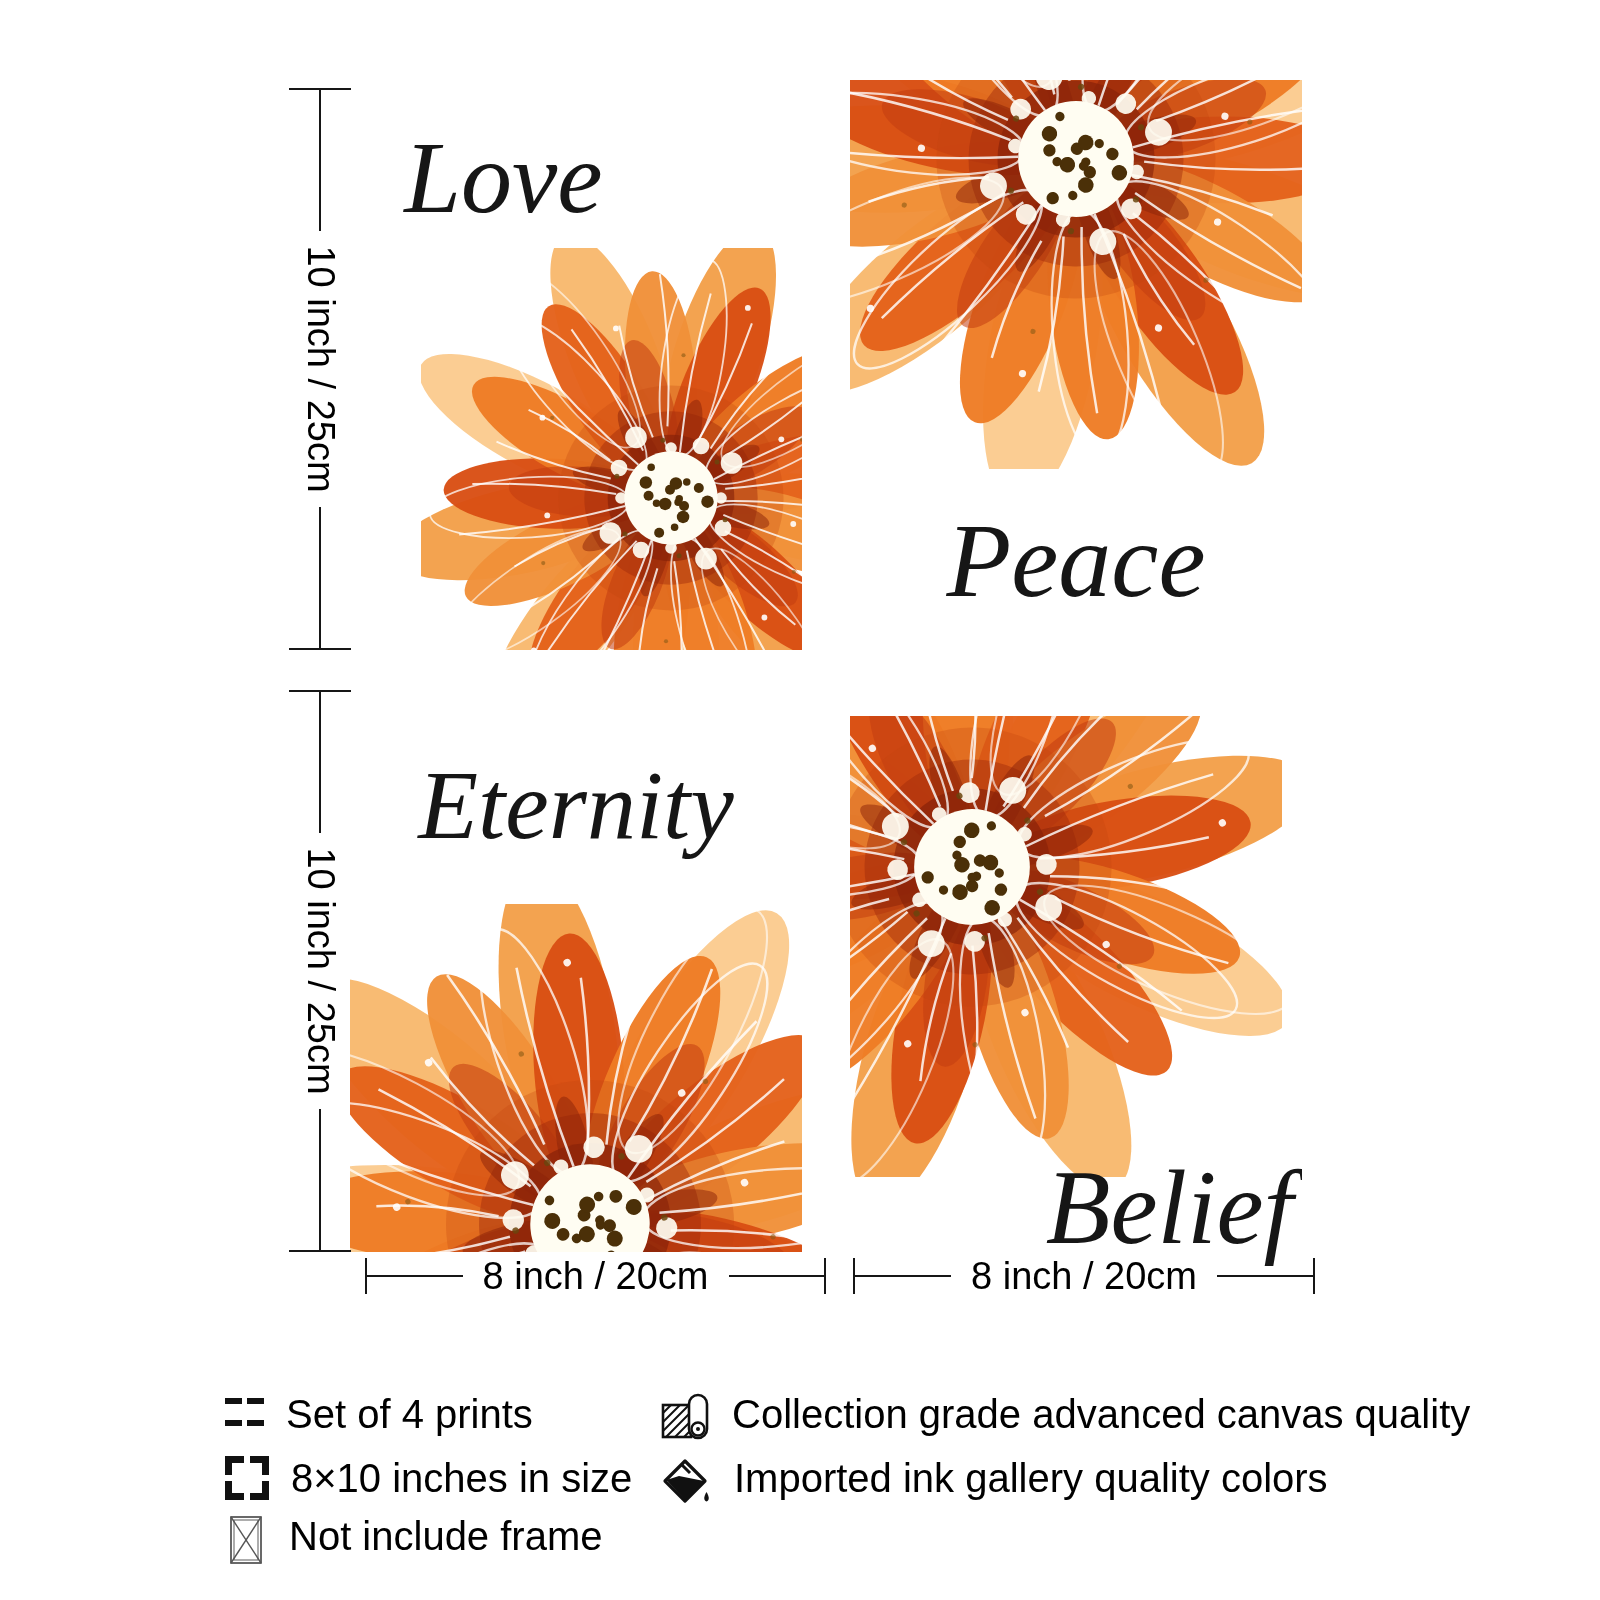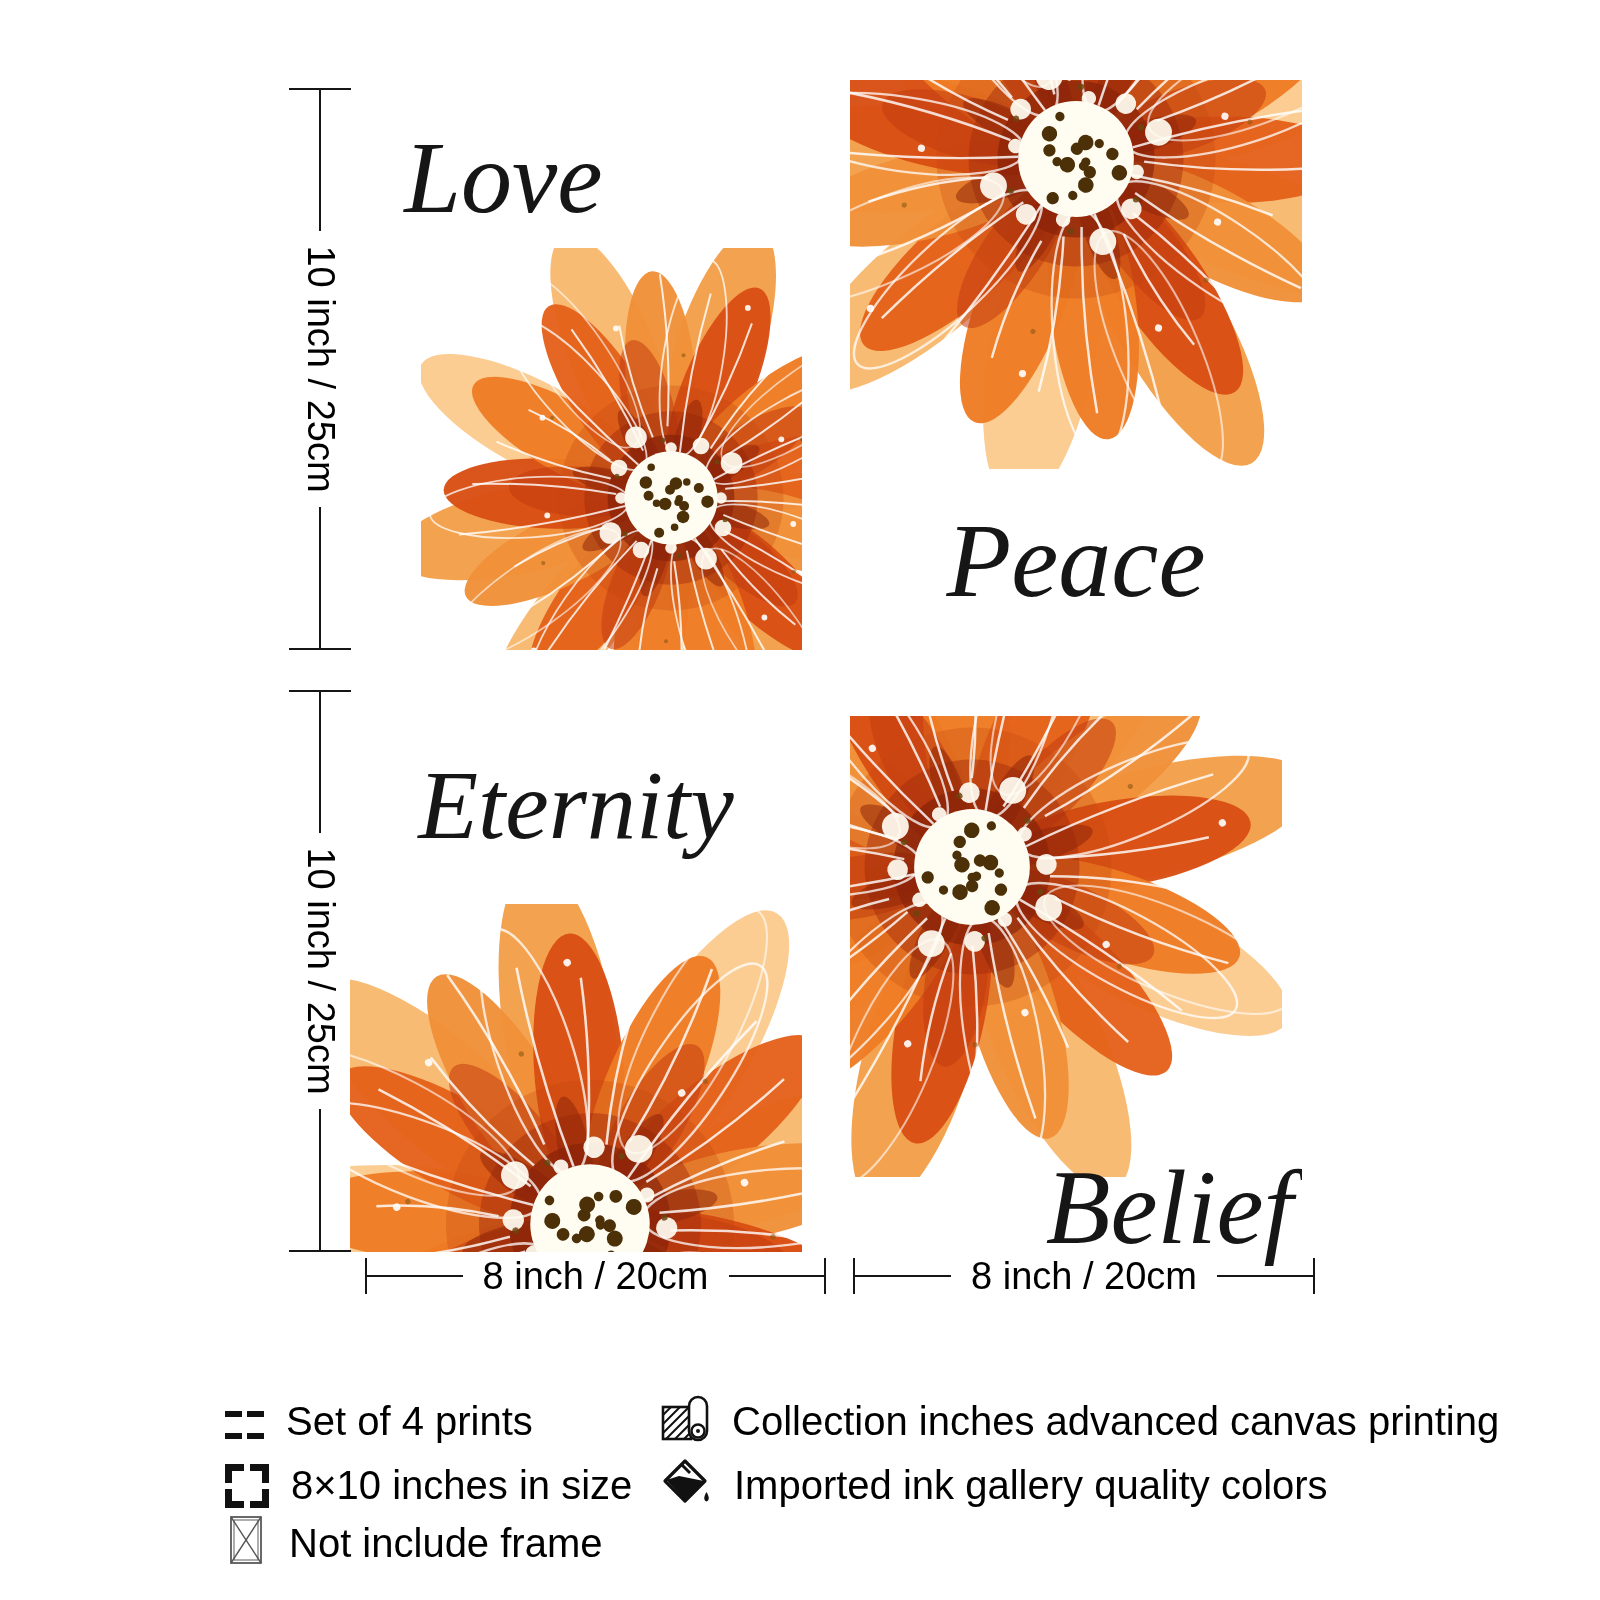--- a/index.html
+++ b/index.html
@@ -30,21 +30,21 @@
   .vlabel{position:absolute;left:50%;top:50%;transform:translate(-50%,-50%) rotate(90deg);
           font-size:38px;color:#000;white-space:nowrap;}
 
   
   .hdim{position:absolute;top:1256px;height:40px;display:flex;align-items:center;}
   .htick{width:2px;height:36px;background:#161616;flex:0 0 auto;}
   .hline{flex:1 1 auto;height:2px;background:#161616;}
   .hlabel{flex:0 0 auto;padding:0 20px;font-size:38px;color:#000;white-space:nowrap;}
 
   
-  .feature{position:absolute;display:flex;align-items:flex-end;height:52px;}
+  .feature{position:absolute;display:flex;align-items:flex-start;height:52px;}
   .flabel{font-size:40px;color:#000;margin-left:22px;white-space:nowrap;}
   .ficon{flex:0 0 auto;display:inline-flex;align-items:center;justify-content:center;}
   .grid-icon{display:grid;grid-template-columns:17px 17px;grid-template-rows:17px 17px;gap:5px;}
   .grid-icon i{display:block;border:3.5px solid #111;}
   .size-icon{position:relative;width:44px;height:44px;}
   .size-icon i{position:absolute;width:12px;height:12px;}
   .size-icon .tl{left:0;top:0;border-left:7px solid #111;border-top:7px solid #111;}
   .size-icon .tr{right:0;top:0;border-right:7px solid #111;border-top:7px solid #111;}
   .size-icon .bl{left:0;bottom:0;border-left:7px solid #111;border-bottom:7px solid #111;}
   .size-icon .br{right:0;bottom:0;border-right:7px solid #111;border-bottom:7px solid #111;}
@@ -653,21 +653,21 @@
   <div class="feature" style="left:660px;top:1392px">
     <span class="ficon">
       <svg width="50" height="50" viewBox="0 0 50 50">
         <rect x="3" y="13" width="28" height="32" fill="none" stroke="#111" stroke-width="2.6"></rect>
         <path d="M3 21 L11 13 M3 30 L20 13 M3 39 L29 13 M6 45 L31 20 M15 45 L31 29 M24 45 L31 38" stroke="#111" stroke-width="2" fill="none"></path>
         <rect x="29" y="3" width="18" height="43" rx="9" fill="#fff" stroke="#111" stroke-width="2.6"></rect>
         <circle cx="38" cy="37" r="6.5" fill="#fff" stroke="#111" stroke-width="2.4"></circle>
         <circle cx="38" cy="37" r="2" fill="#111"></circle>
       </svg>
     </span>
-    <span class="flabel">Collection inches advanced canvas printing</span>
+    <span class="flabel">Collection grade advanced canvas quality</span>
   </div>
 
   <div class="feature" style="left:660px;top:1456px">
     <span class="ficon">
       <svg width="52" height="52" viewBox="0 0 52 52">
         <path d="M25 5 L45 25 L25 45 L5 25 Z" fill="none" stroke="#111" stroke-width="3.2" stroke-linejoin="round"></path>
         <path d="M6.5 24 L25 44 L44 25 L19 20 Z" fill="#111"></path>
         <path d="M21 8 L30 17" stroke="#111" stroke-width="3"></path>
         <path d="M46.5 36 C49.5 41 49.5 44.5 46.5 45.5 C43.5 44.5 43.5 41 46.5 36 Z" fill="#111"></path>
       </svg>

